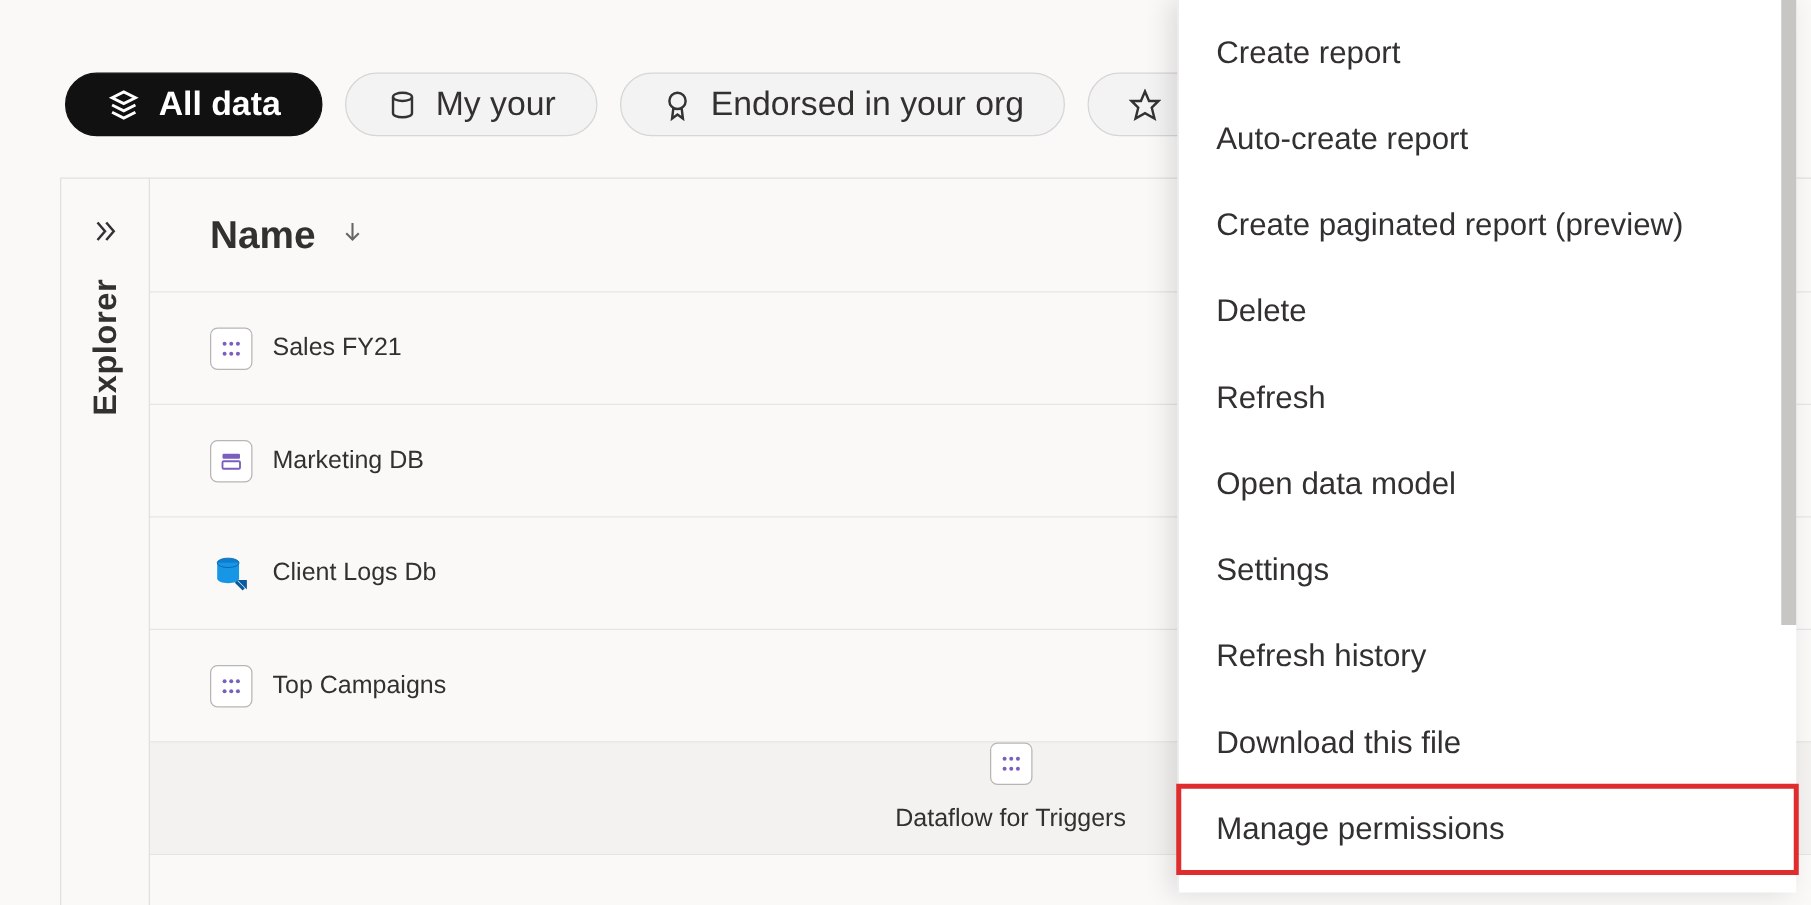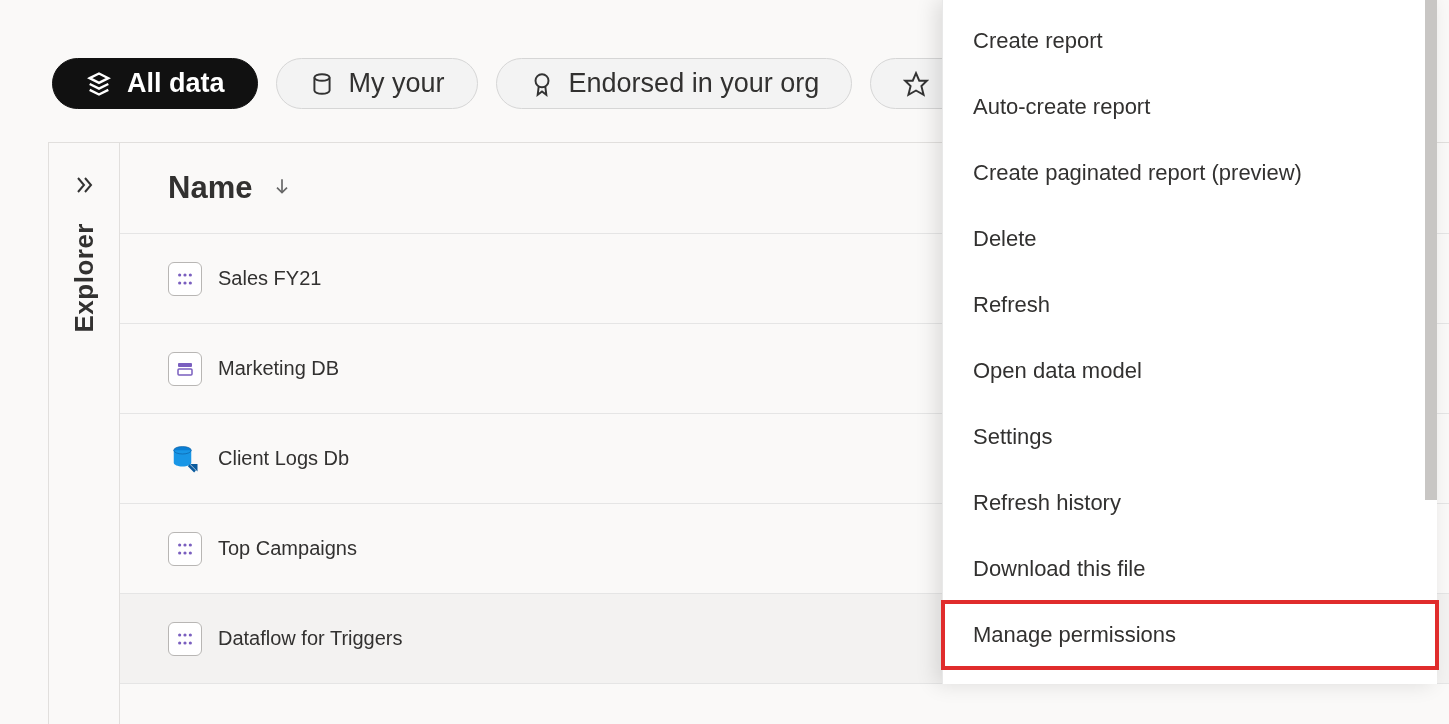--- a/index.html
+++ b/index.html
@@ -93,20 +93,21 @@
       padding-left: 48px;
       border-top: 1px solid #e5e5e5;
       font-size: 20px;
       gap: 16px;
       cursor: pointer;
       position: relative;
     }
     .row:first-of-type { border-top: 1px solid #e5e5e5; }
     .row.selected {
       background: #f3f2f1;
+      flex-direction: column;
     }
     .row .row-icon {
       width: 34px;
       height: 34px;
       display: flex;
       align-items: center;
       justify-content: center;
       flex-shrink: 0;
     }
     .row.selected .row-actions {
@@ -143,21 +144,21 @@
       top: 0;
       right: 12px;
       width: 495px;
       background: #fff;
       box-shadow: -6px 0 20px rgba(0,0,0,0.12);
       border-left: 1px solid #e8e8e8;
       padding: 8px 0 16px 0;
       z-index: 10;
     }
     .menu-item {
-      font-size: 22px;
+      font-size: 25px;
       padding: 20px 30px;
       cursor: pointer;
       white-space: nowrap;
     }
     .menu-item.highlight {
       outline: 4px solid #e02c2c;
       outline-offset: -2px;
     }
     
     

